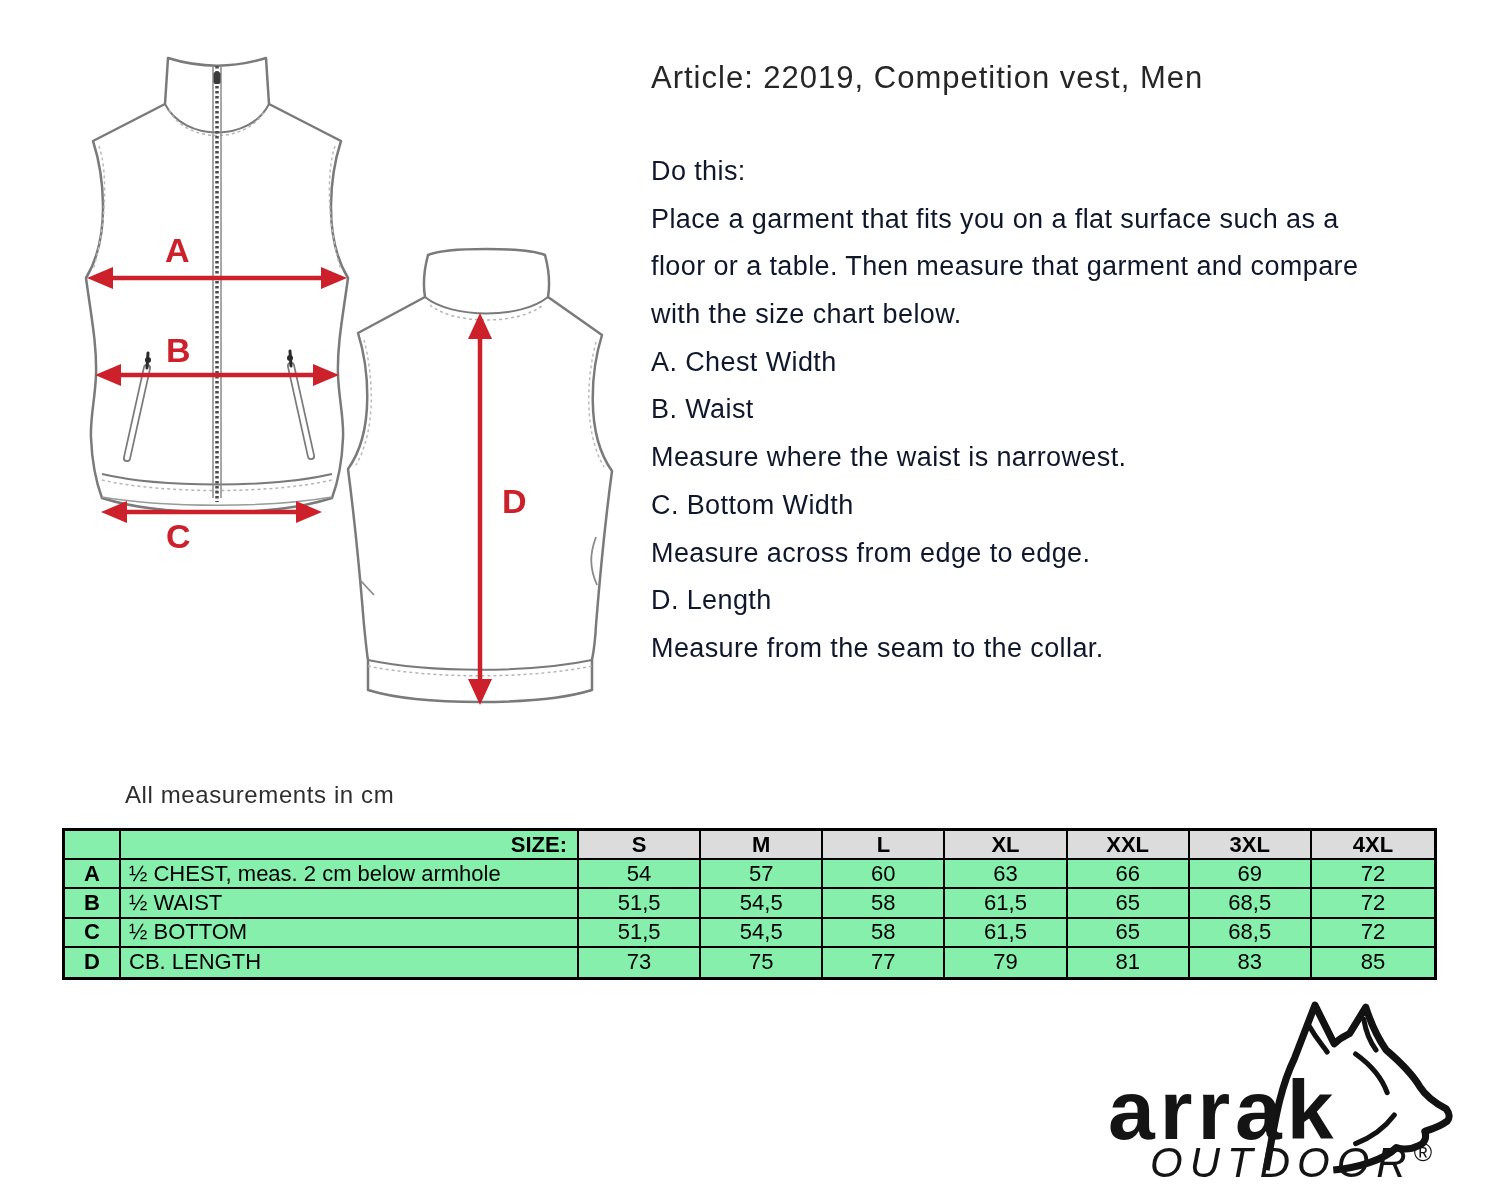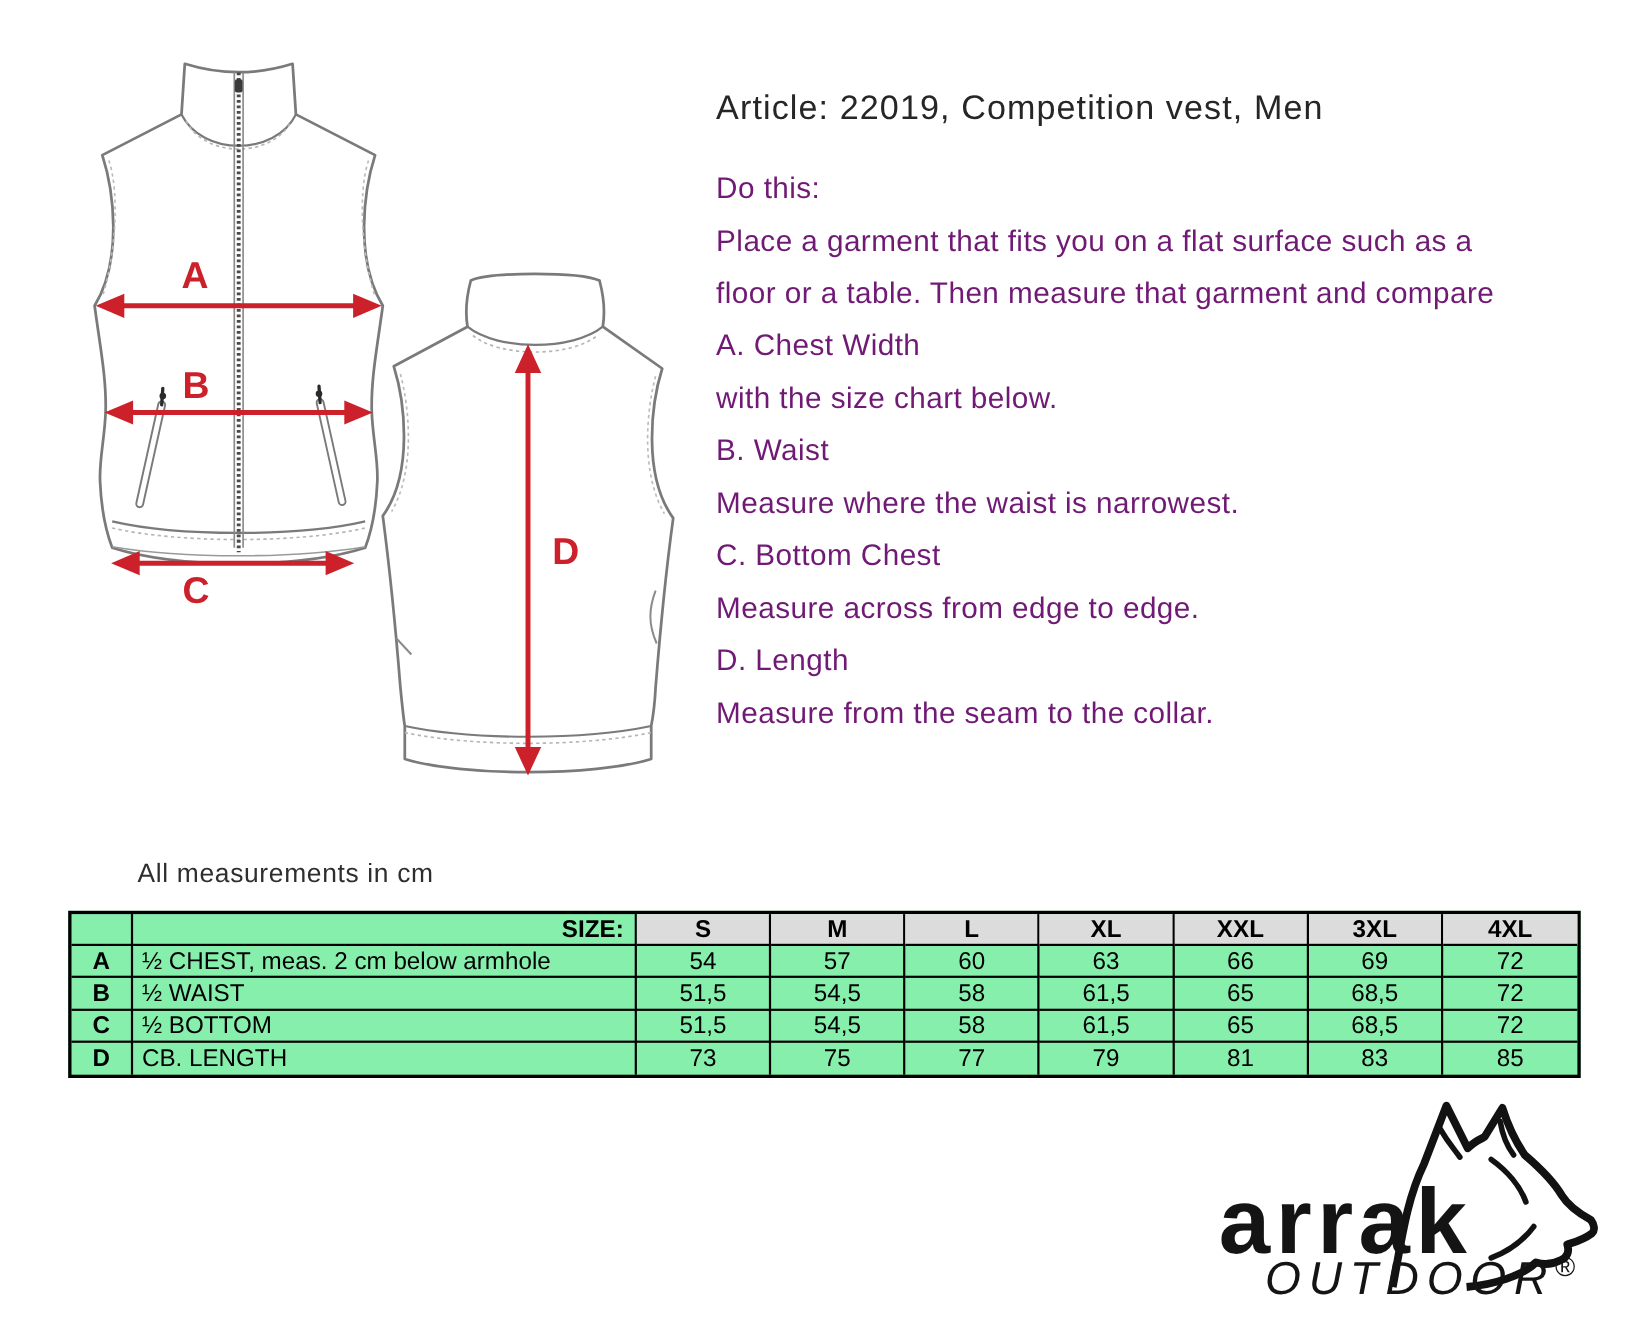--- a/index.html
+++ b/index.html
@@ -1,22 +1,22 @@
 <!DOCTYPE html>
 <html><head>
 <meta charset="utf-8">
 <style>
   html,body{margin:0;padding:0;background:#fff;}
   #page{position:relative;width:1500px;height:1200px;background:#ffffff;overflow:hidden;
         font-family:"Liberation Sans",sans-serif;color:#2e2e2e;}
   svg{position:absolute;overflow:visible;}
   
-  #title{position:absolute;left:651px;top:60px;font-size:31px;letter-spacing:1px;color:#262626;white-space:nowrap;margin-top:20px;}
+  #title{position:absolute;left:651px;top:60px;font-size:31px;letter-spacing:1px;color:#262626;white-space:nowrap;}
   #instructions{position:absolute;left:651px;top:148px;}
-  .textline{height:47.7px;line-height:47.7px;font-size:27px;letter-spacing:.4px;color:#701a75;white-space:nowrap;}
+  .textline{height:47.7px;line-height:47.7px;font-size:27px;letter-spacing:.4px;color:#0f172a;white-space:nowrap;}
   
   #note{position:absolute;left:125px;top:781px;font-size:24px;letter-spacing:.6px;color:#2e2e2e;}
   #size-table{position:absolute;left:62px;top:828px;width:1375px;height:152px;
               border:3px solid #000;box-sizing:border-box;display:grid;
               grid-template-columns:56px 458px repeat(7,1fr);
               grid-template-rows:repeat(5,1fr);
               font-size:22px;color:#000;background:#86efac;}
   .cell{border-right:2px solid #000;border-bottom:2px solid #000;
         display:flex;align-items:center;justify-content:center;box-sizing:border-box;overflow:hidden;}
   .cell.lastcol{border-right:none;}
@@ -103,25 +103,25 @@
     <polygon points="240,462 214,451 214,473" fill="#cc202a"></polygon>
     <text class="redlabel" x="84" y="498">C</text>
   </svg>
 
   <div id="title">Article: 22019, Competition vest, Men</div>
 
   <div id="instructions">
     <div class="textline">Do this:</div>
     <div class="textline">Place a garment that fits you on a flat surface such as a</div>
     <div class="textline">floor or a table. Then measure that garment and compare</div>
+    <div class="textline">with the size chart below.</div>
     <div class="textline">A. Chest Width</div>
-    <div class="textline">with the size chart below.</div>
     <div class="textline">B. Waist</div>
     <div class="textline">Measure where the waist is narrowest.</div>
-    <div class="textline">C. Bottom Chest</div>
+    <div class="textline">C. Bottom Width</div>
     <div class="textline">Measure across from edge to edge.</div>
     <div class="textline">D. Length</div>
     <div class="textline">Measure from the seam to the collar.</div>
   </div>
 
   <div id="note">All measurements in cm</div>
 
   <div id="size-table">
 
     <div class="cell"></div>

